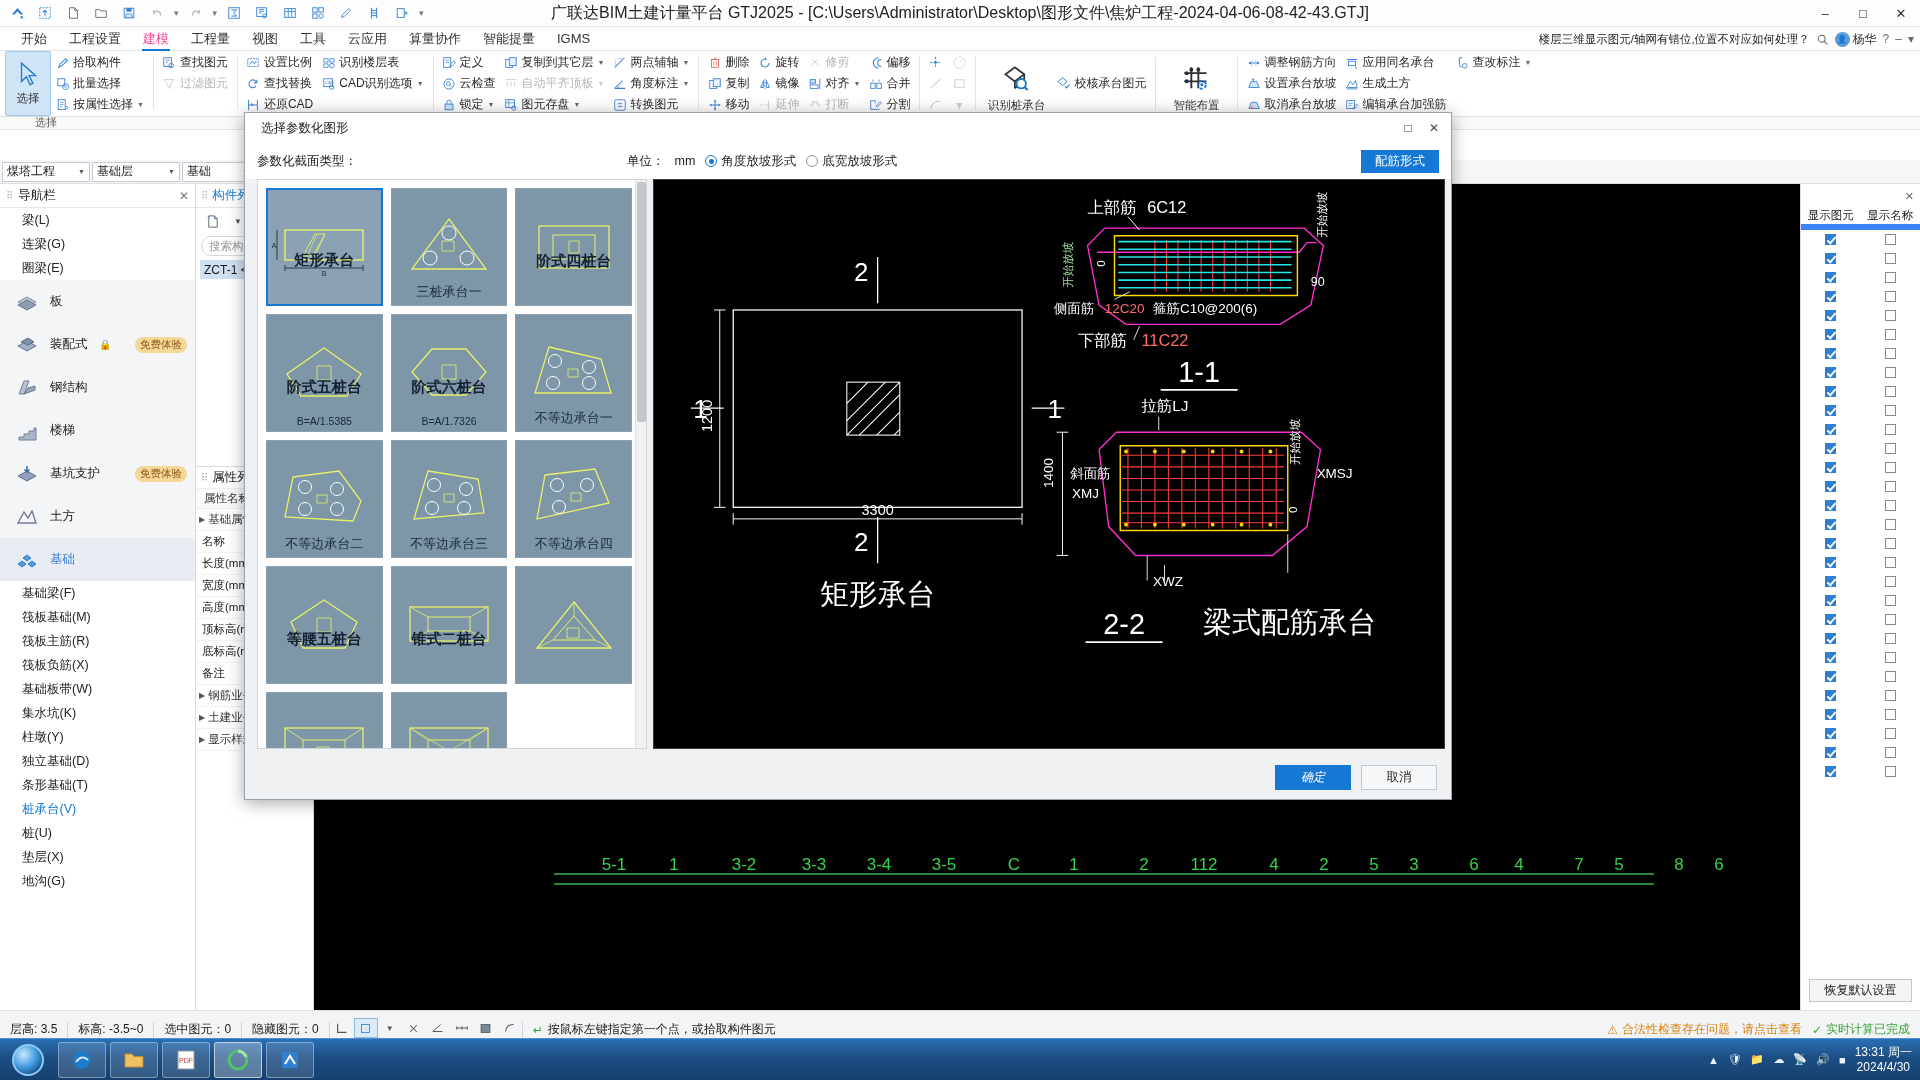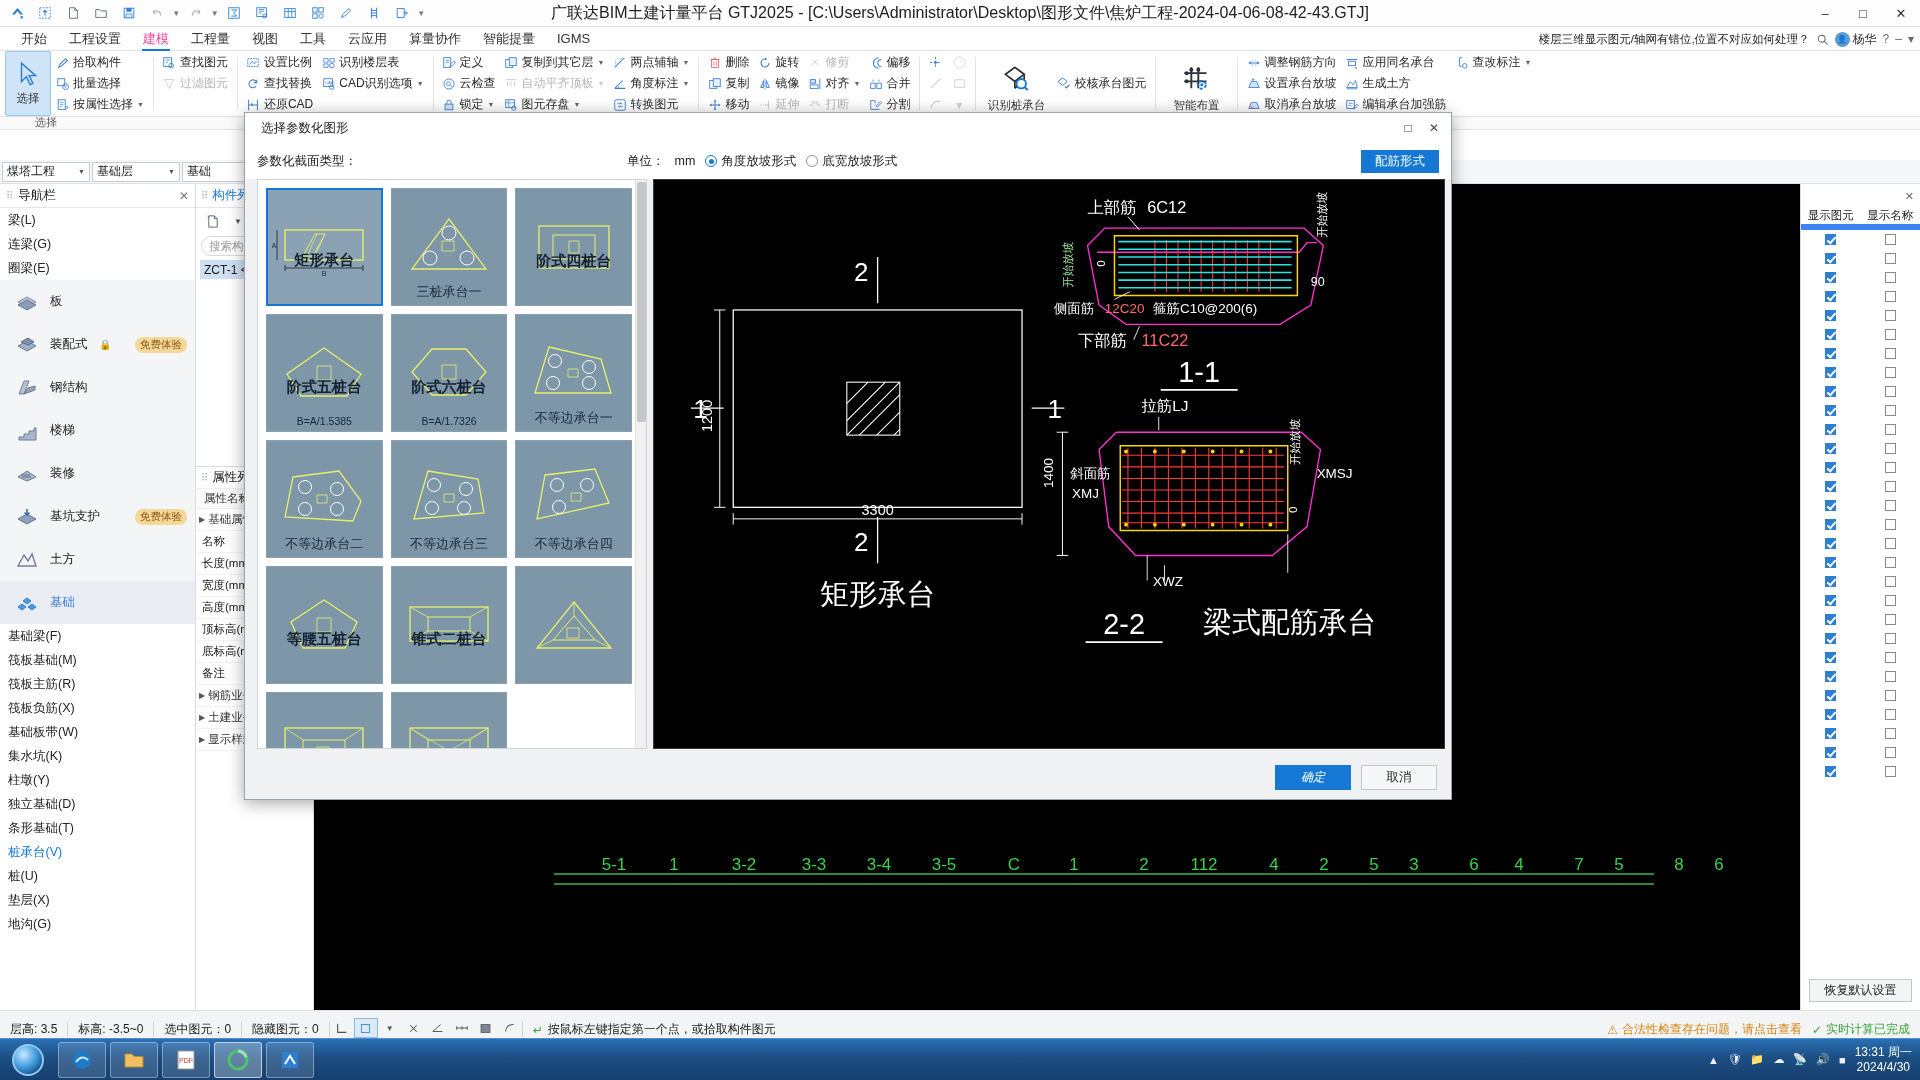--- a/index.html
+++ b/index.html
@@ -139,21 +139,21 @@
   }
   .panel-head {
     height: 24px; display: flex; align-items: center; gap: 6px;
     padding: 0 6px; border-bottom: 1px solid #e6e6e6; background: #fff;
   }
   .grip { color: #b0b0b0; font-size: 10px; letter-spacing: -1px; line-height: 8px; }
   .panel-title { font-size: 12.5px; color: #222; flex: 1; }
   .panel-x { color: #777; font-size: 12px; }
   .nav-list { overflow: hidden; height: calc(100% - 24px); }
   .nav-leaf {
-    height: 24px; display: flex; align-items: center; padding-left: 8px;
+    height: 24px; display: flex; align-items: center; padding-left: 22px;
     font-size: 12.5px; color: #222;
   }
   .nav-leaf.active { color: #1478d4; }
   .nav-cat {
     height: 43px; display: flex; align-items: center; gap: 10px; padding-left: 14px;
     font-size: 12.5px; color: #222; background: #f4f5f7; position: relative;
   }
   .nav-cat.active { background: #e9edf3; color: #3b7fd4; }
   .cat-ic { width: 26px; height: 26px; display: flex; align-items: center; justify-content: center; }
   .lock-ic { font-size: 10px; color: #8a8a8a; margin-left: 2px; }
@@ -1066,29 +1066,20 @@
           </span>
           <span>钢结构</span>
         </div>
         <div class="nav-cat">
           <span class="cat-ic">
             <svg width="24" height="24" viewBox="0 0 24 24">
               <path d="M4 18 h5 v-3 h5 v-3 h5 v-3 h2 v12 H4 Z" fill="#aab7cb" stroke="#6f7e96"></path>
             </svg>
           </span>
           <span>楼梯</span>
-        </div>
-        <div class="nav-cat">
-          <span class="cat-ic">
-            <svg width="24" height="24" viewBox="0 0 24 24">
-              <path d="M3 15 L12 9 L21 15 L12 19 Z" fill="#aab7cb" stroke="#6f7e96"></path>
-              <path d="M6 13 h9 M7 15 h9" stroke="#5f6e86"></path>
-            </svg>
-          </span>
-          <span>装修</span>
         </div>
         <div class="nav-cat">
           <span class="cat-ic">
             <svg width="24" height="24" viewBox="0 0 24 24">
               <path d="M3 14 L12 9 L21 14 L12 19 Z" fill="#8fa0ba" stroke="#64738b"></path>
               <path d="M12 4 v6 M9.5 7.5 L12 10 l2.5 -2.5" stroke="#3f6ea8" fill="none" stroke-width="1.6"></path>
             </svg>
           </span>
           <span>基坑支护</span>
           <span class="badge-free">免费体验</span>

